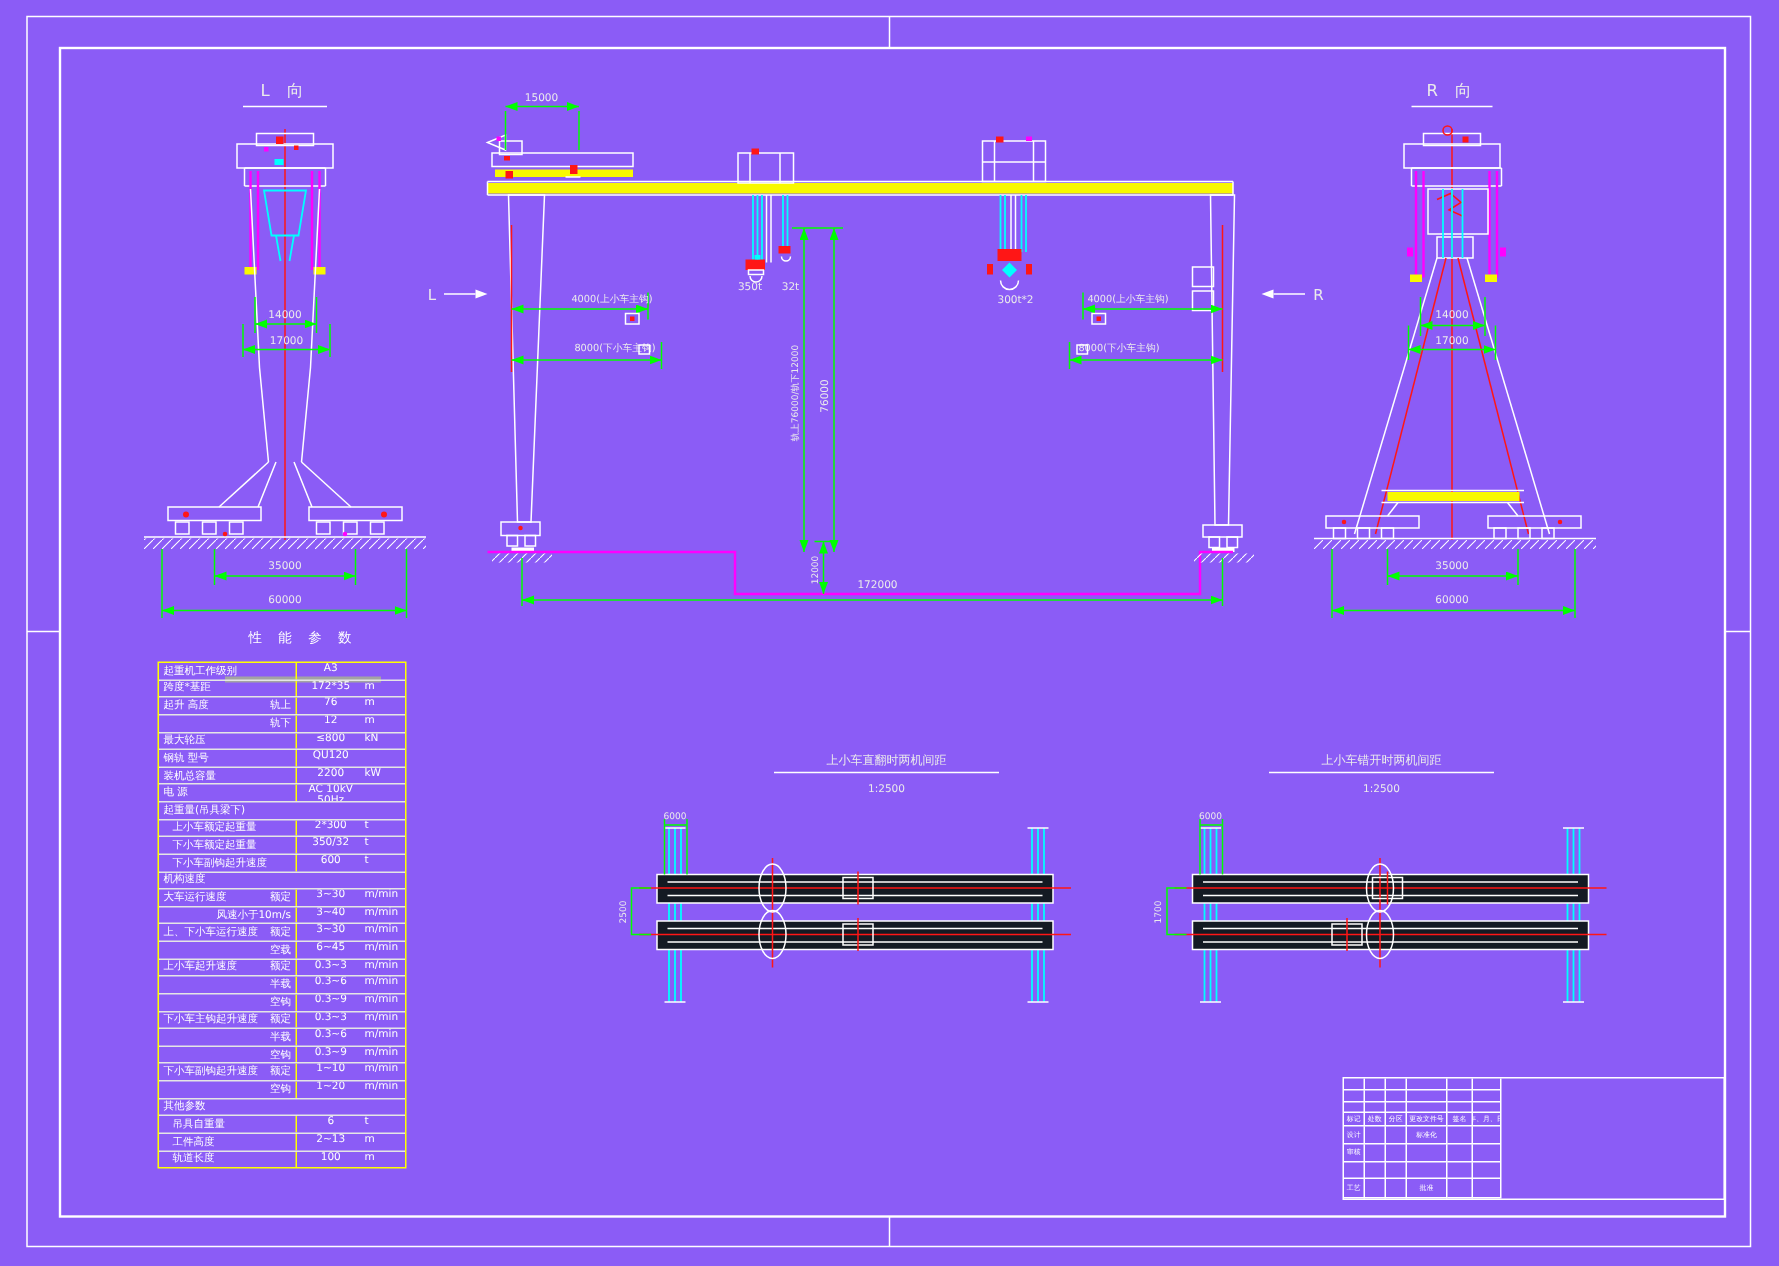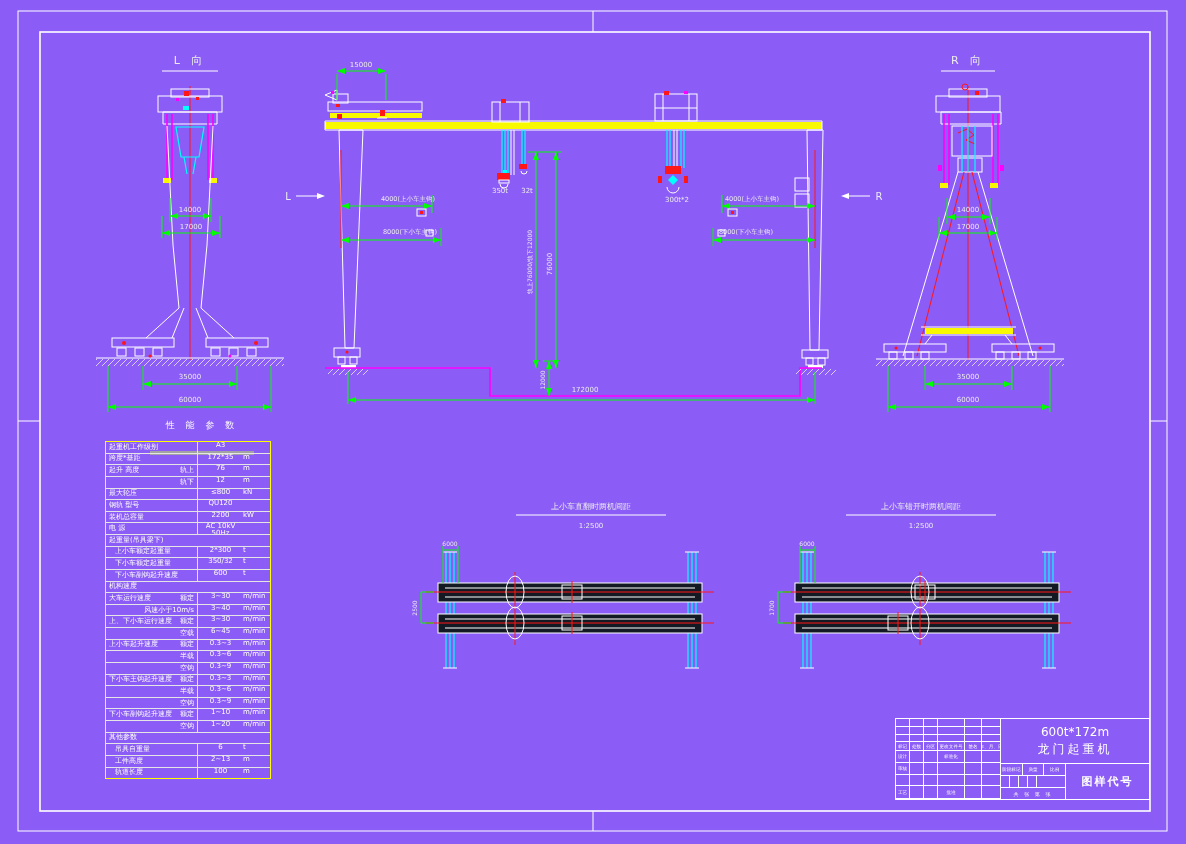--- a/index.html
+++ b/index.html
@@ -771,39 +771,15 @@
         </div>
     <div class="tb-r h13">
       <div class="cw1">工艺</div>
       <div class="cw2"></div>
           <div class="cw3"></div>
       <div class="cw4">批准</div>
       <div class="cw5"></div>
           <div class="cw6"></div>
     </div>
   </div>
-  <div class="tb-right">
-    <div class="tb-title">
-      <div class="l1">600t*172m</div>
-      <div class="l2">龙门起重机</div>
-    </div>
-    <div class="tb-bottom">
-      <div class="tb-stage">
-        <div class="sr">
-          <div class="sc">阶段标记</div>
-          <div class="sc">质量</div>
-          <div class="sc">比例</div>
-        </div>
-        <div class="sr">
-              <div class="bx"></div>
-              <div class="bx"></div>
-              <div class="bx"></div>
-              <div class="bx"></div>
-              <div style="flex:1"></div>
-            </div>
-        <div class="sr sheetrow">共  张  第  张</div>
-      </div>
-      <div class="tb-code">图样代号</div>
-    </div>
-  </div>
 </div>
 
 </div>
 
 </body></html>

